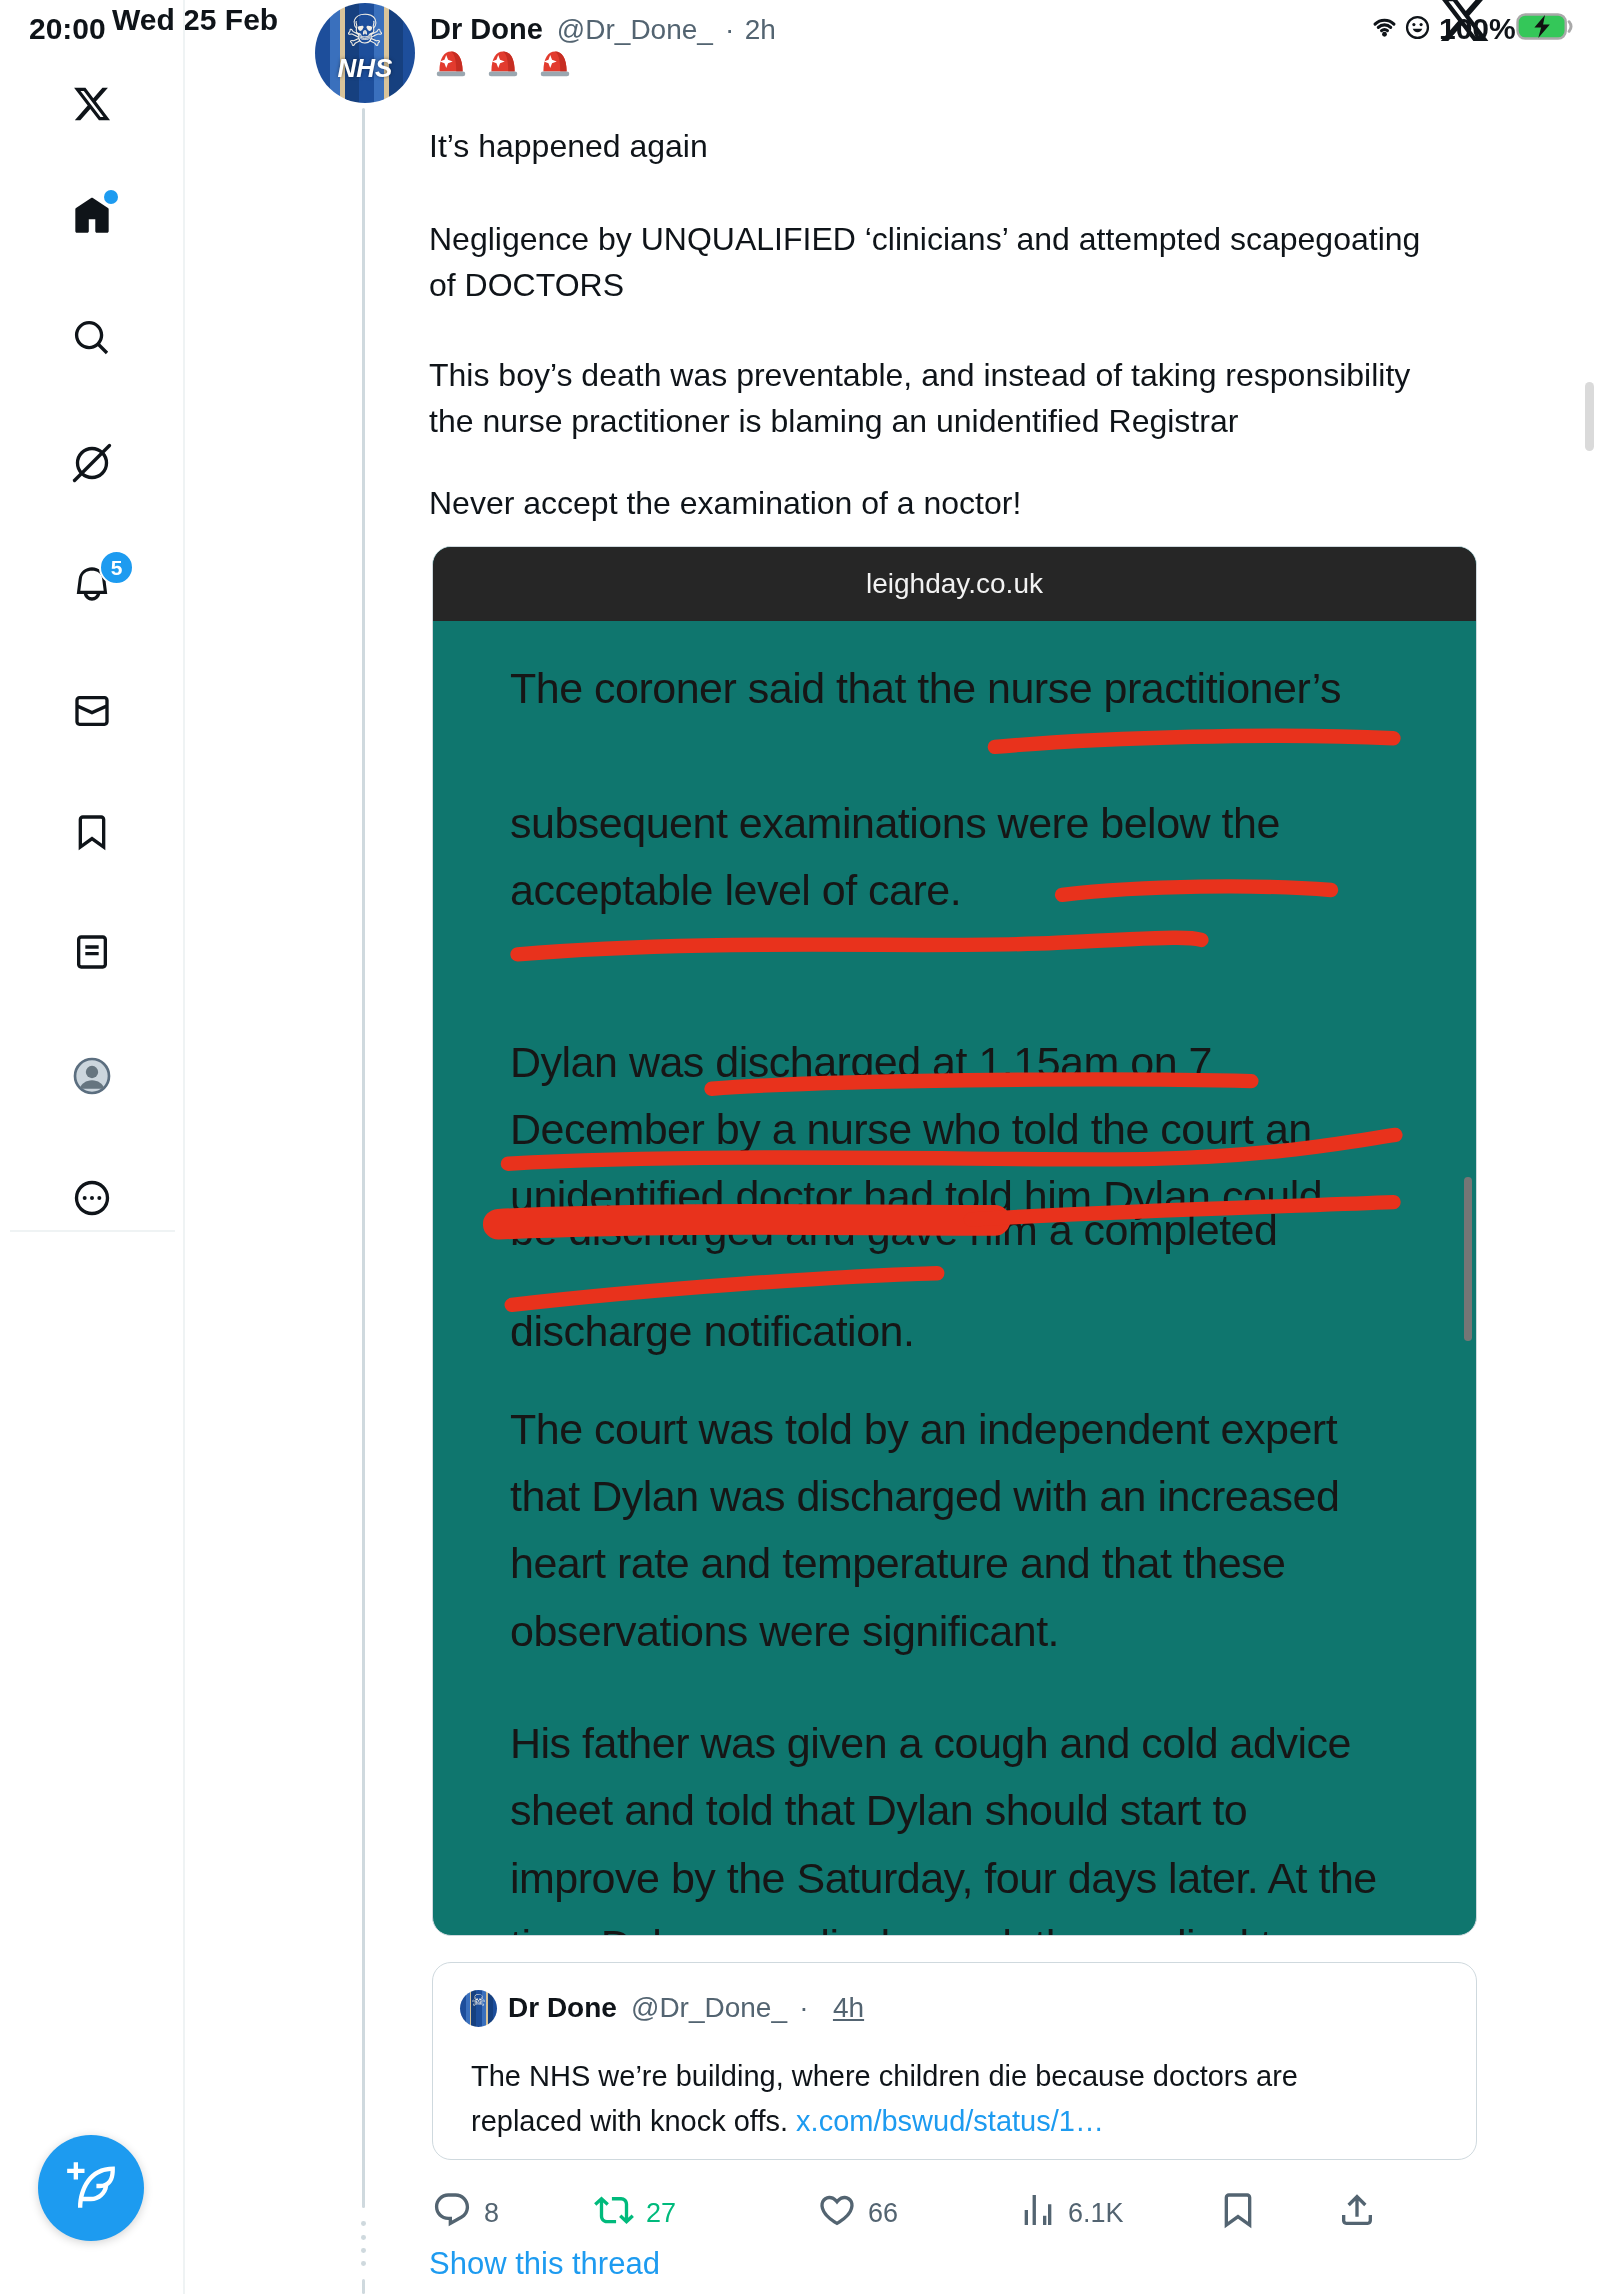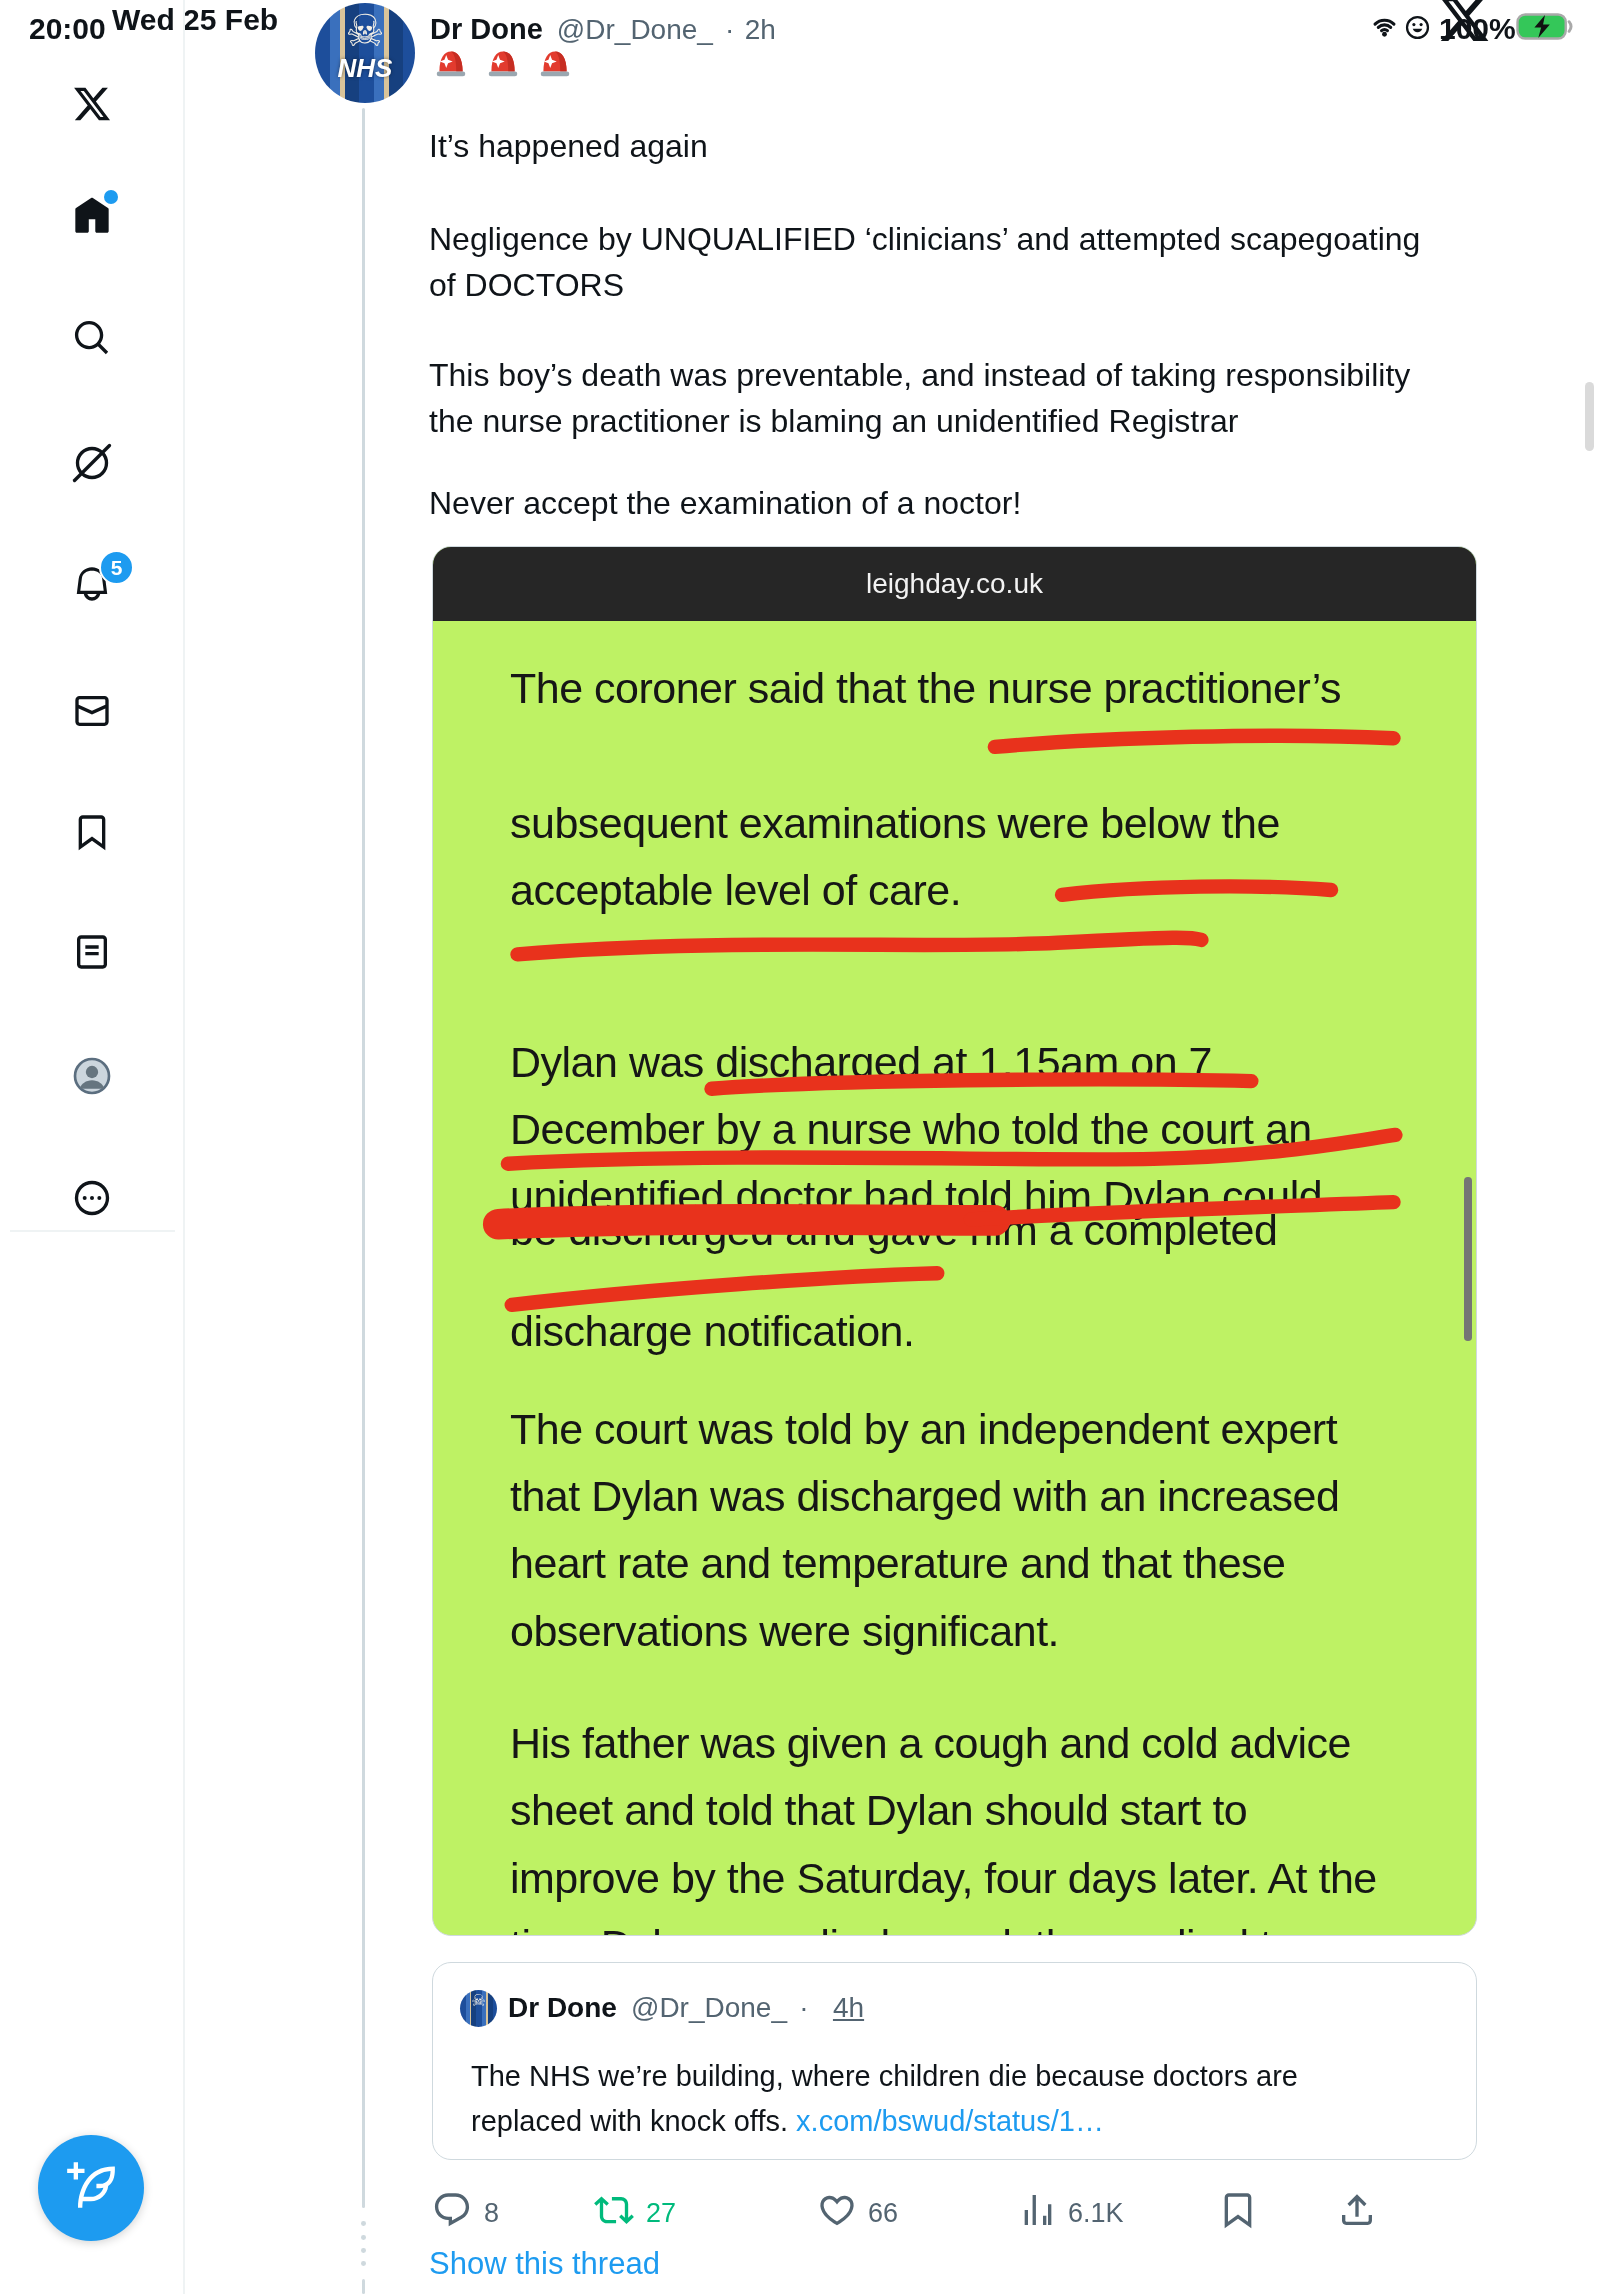--- a/index.html
+++ b/index.html
@@ -27,21 +27,21 @@
     background:repeating-linear-gradient(90deg,#1d4e9b 0 15.4px,#3a70bd 15.4px 25px,#d9c49a 25px 30px,#16407f 30px 44px);
   }
   .avatar .skull{position:absolute;left:0;right:0;top:1.9px;text-align:center;font-size:44px;color:#f3efe6;}
   .avatar .nhs{position:absolute;left:0;right:0;top:50px;text-align:center;font-size:26px;font-weight:700;font-style:italic;color:#fff;text-shadow:0 0 3.8px rgba(0,0,0,.5);}
   .name{font-size:29px;font-weight:700;color:#0f1419;}
   .handle{font-size:28px;color:#536471;font-weight:400;}
   .body-line{position:absolute;left:429px;font-size:32px;line-height:46px;color:#0f1419;white-space:nowrap;}
   
   .card{
     position:absolute;left:432px;top:546px;width:1045px;height:1390px;
-    border:1px solid #cfd9de;border-radius:19px;overflow:hidden;background:#bef264;box-sizing:border-box;
+    border:1px solid #cfd9de;border-radius:19px;overflow:hidden;background:#0f766e;box-sizing:border-box;
   }
   .card-header{position:absolute;left:0;top:0;width:100%;height:74px;background:#262626;
     color:#f2f2f2;font-size:28px;display:flex;align-items:center;justify-content:center;}
   .card-line{position:absolute;left:77px;height:52px;line-height:52px;font-size:43px;letter-spacing:-0.5px;color:#161616;white-space:nowrap;}
   .inner-scrollbar{position:absolute;left:1031px;top:630px;width:7.7px;height:164px;border-radius:3.8px;background:#757575;}
   
   .qcard{
     position:absolute;left:432px;top:1962px;width:1045px;height:198px;
     border:1px solid #cfd9de;border-radius:19px;background:#fff;box-sizing:border-box;
   }

